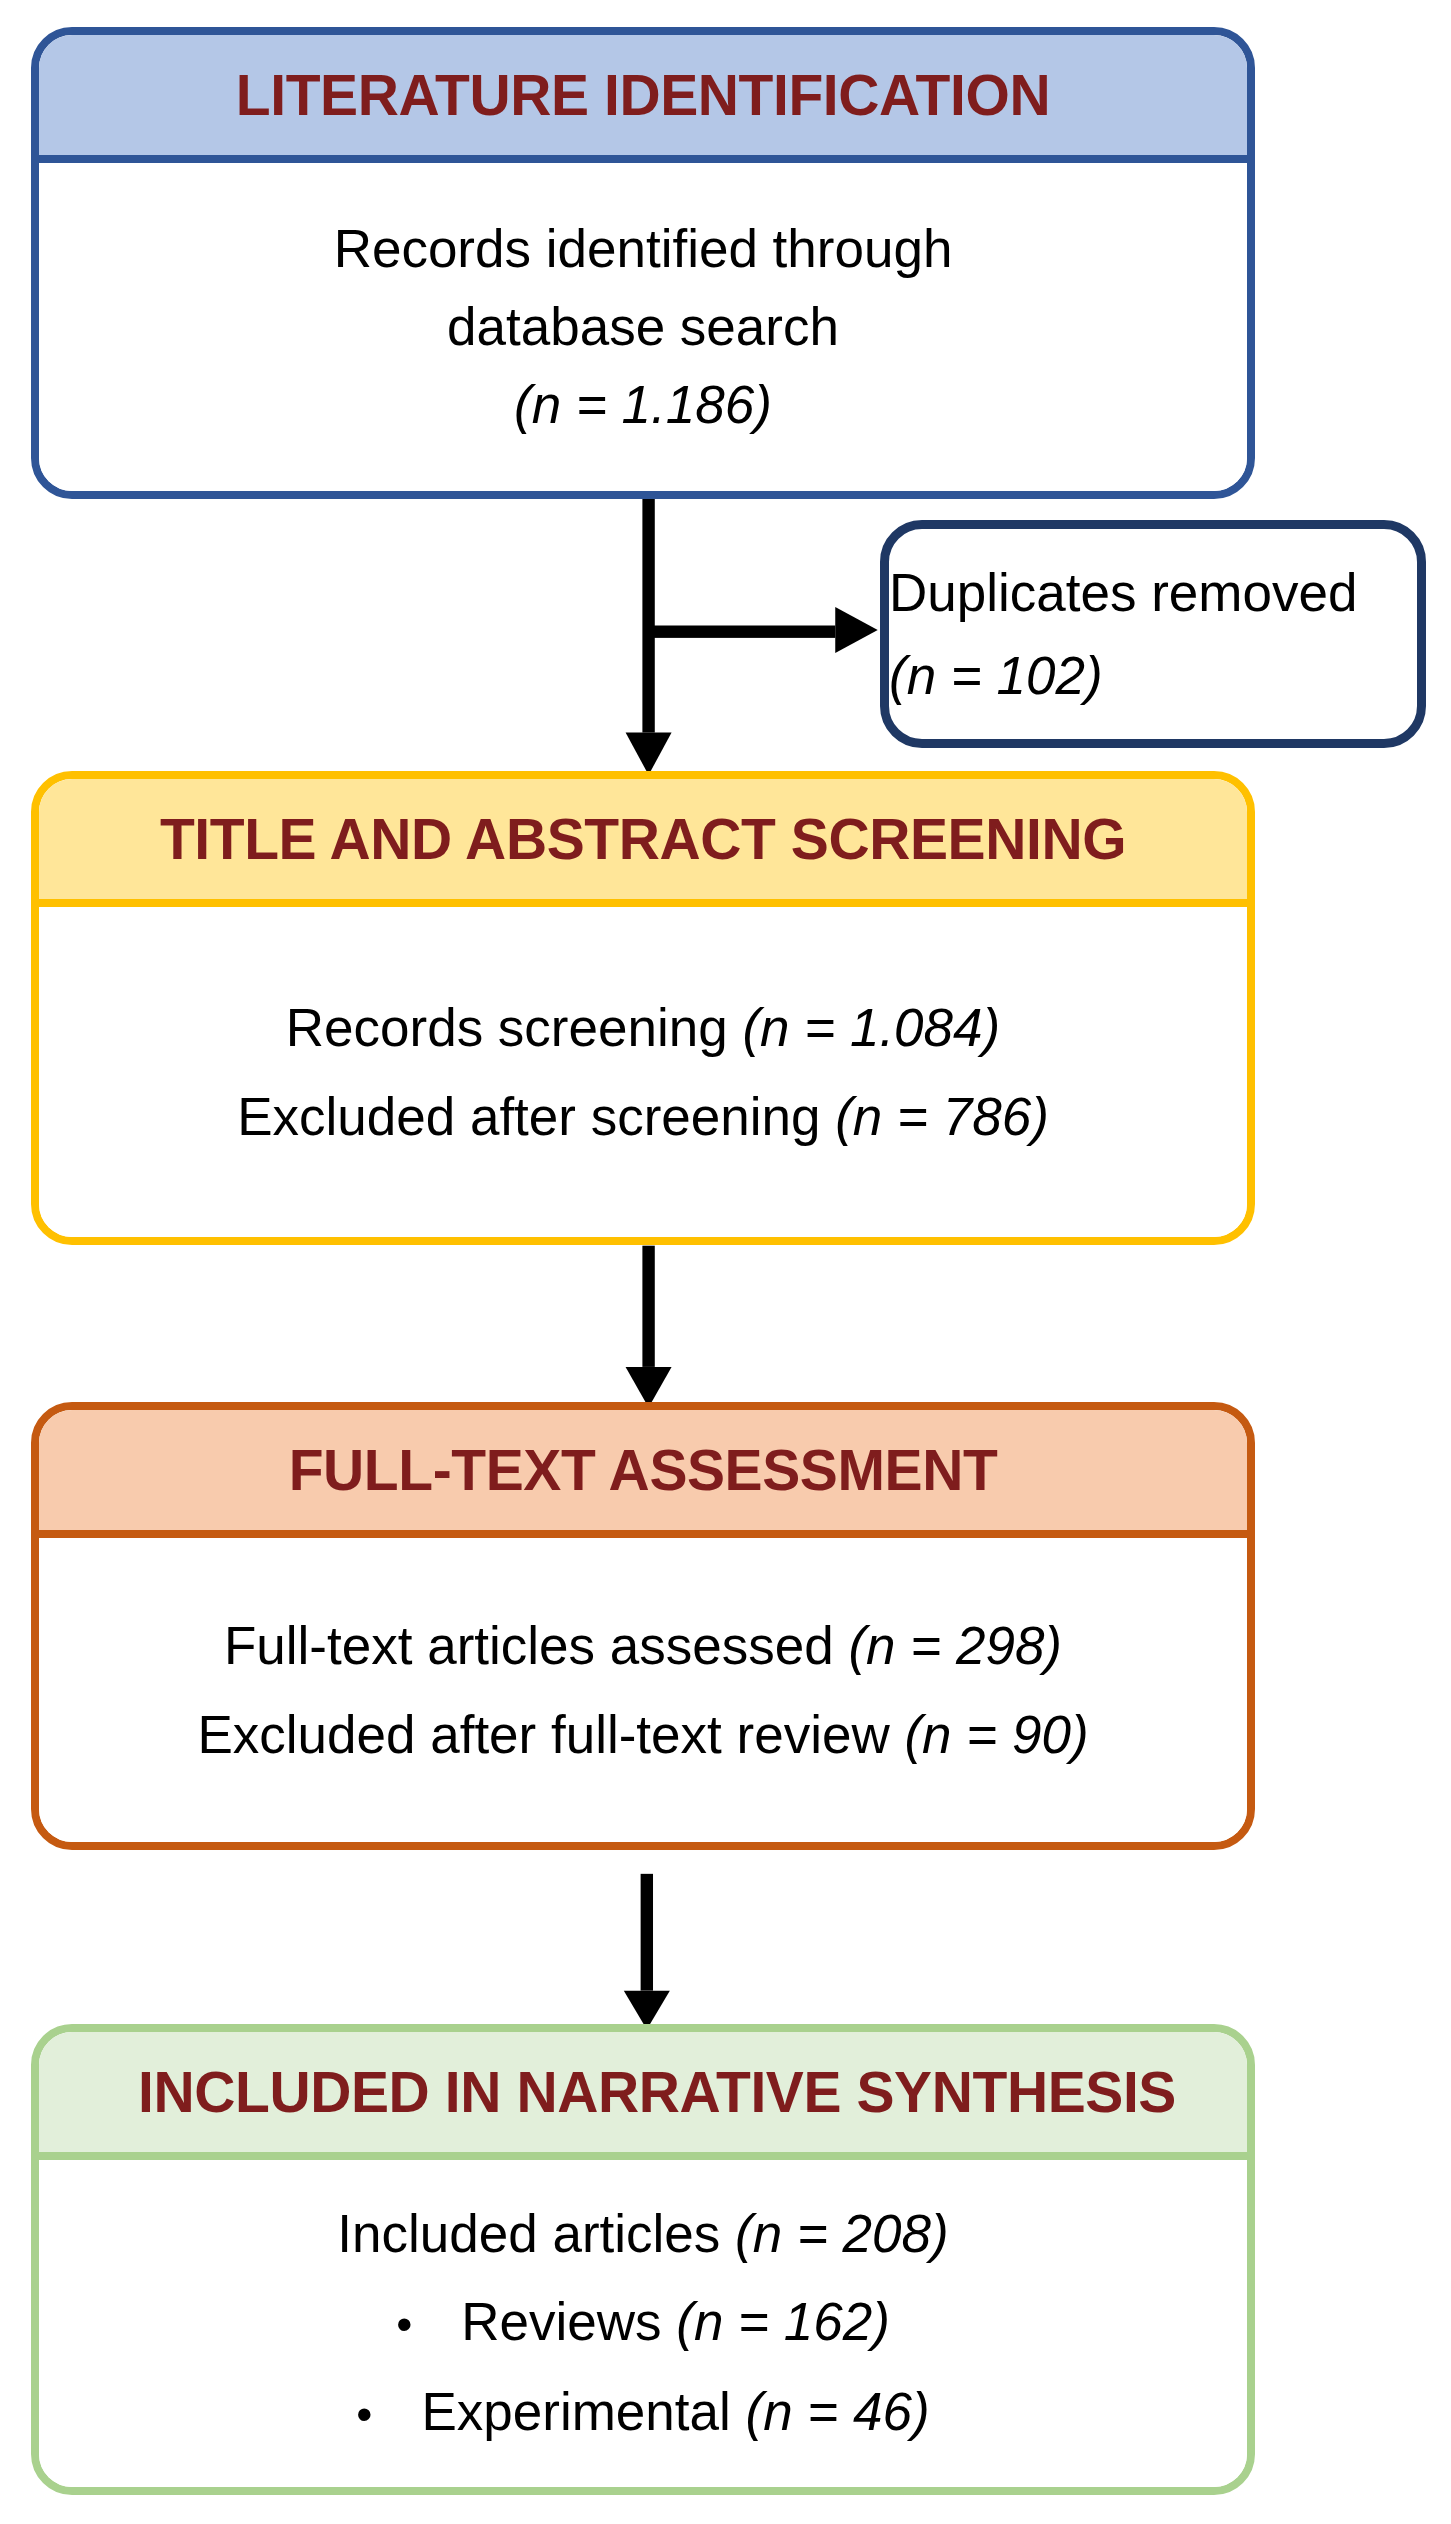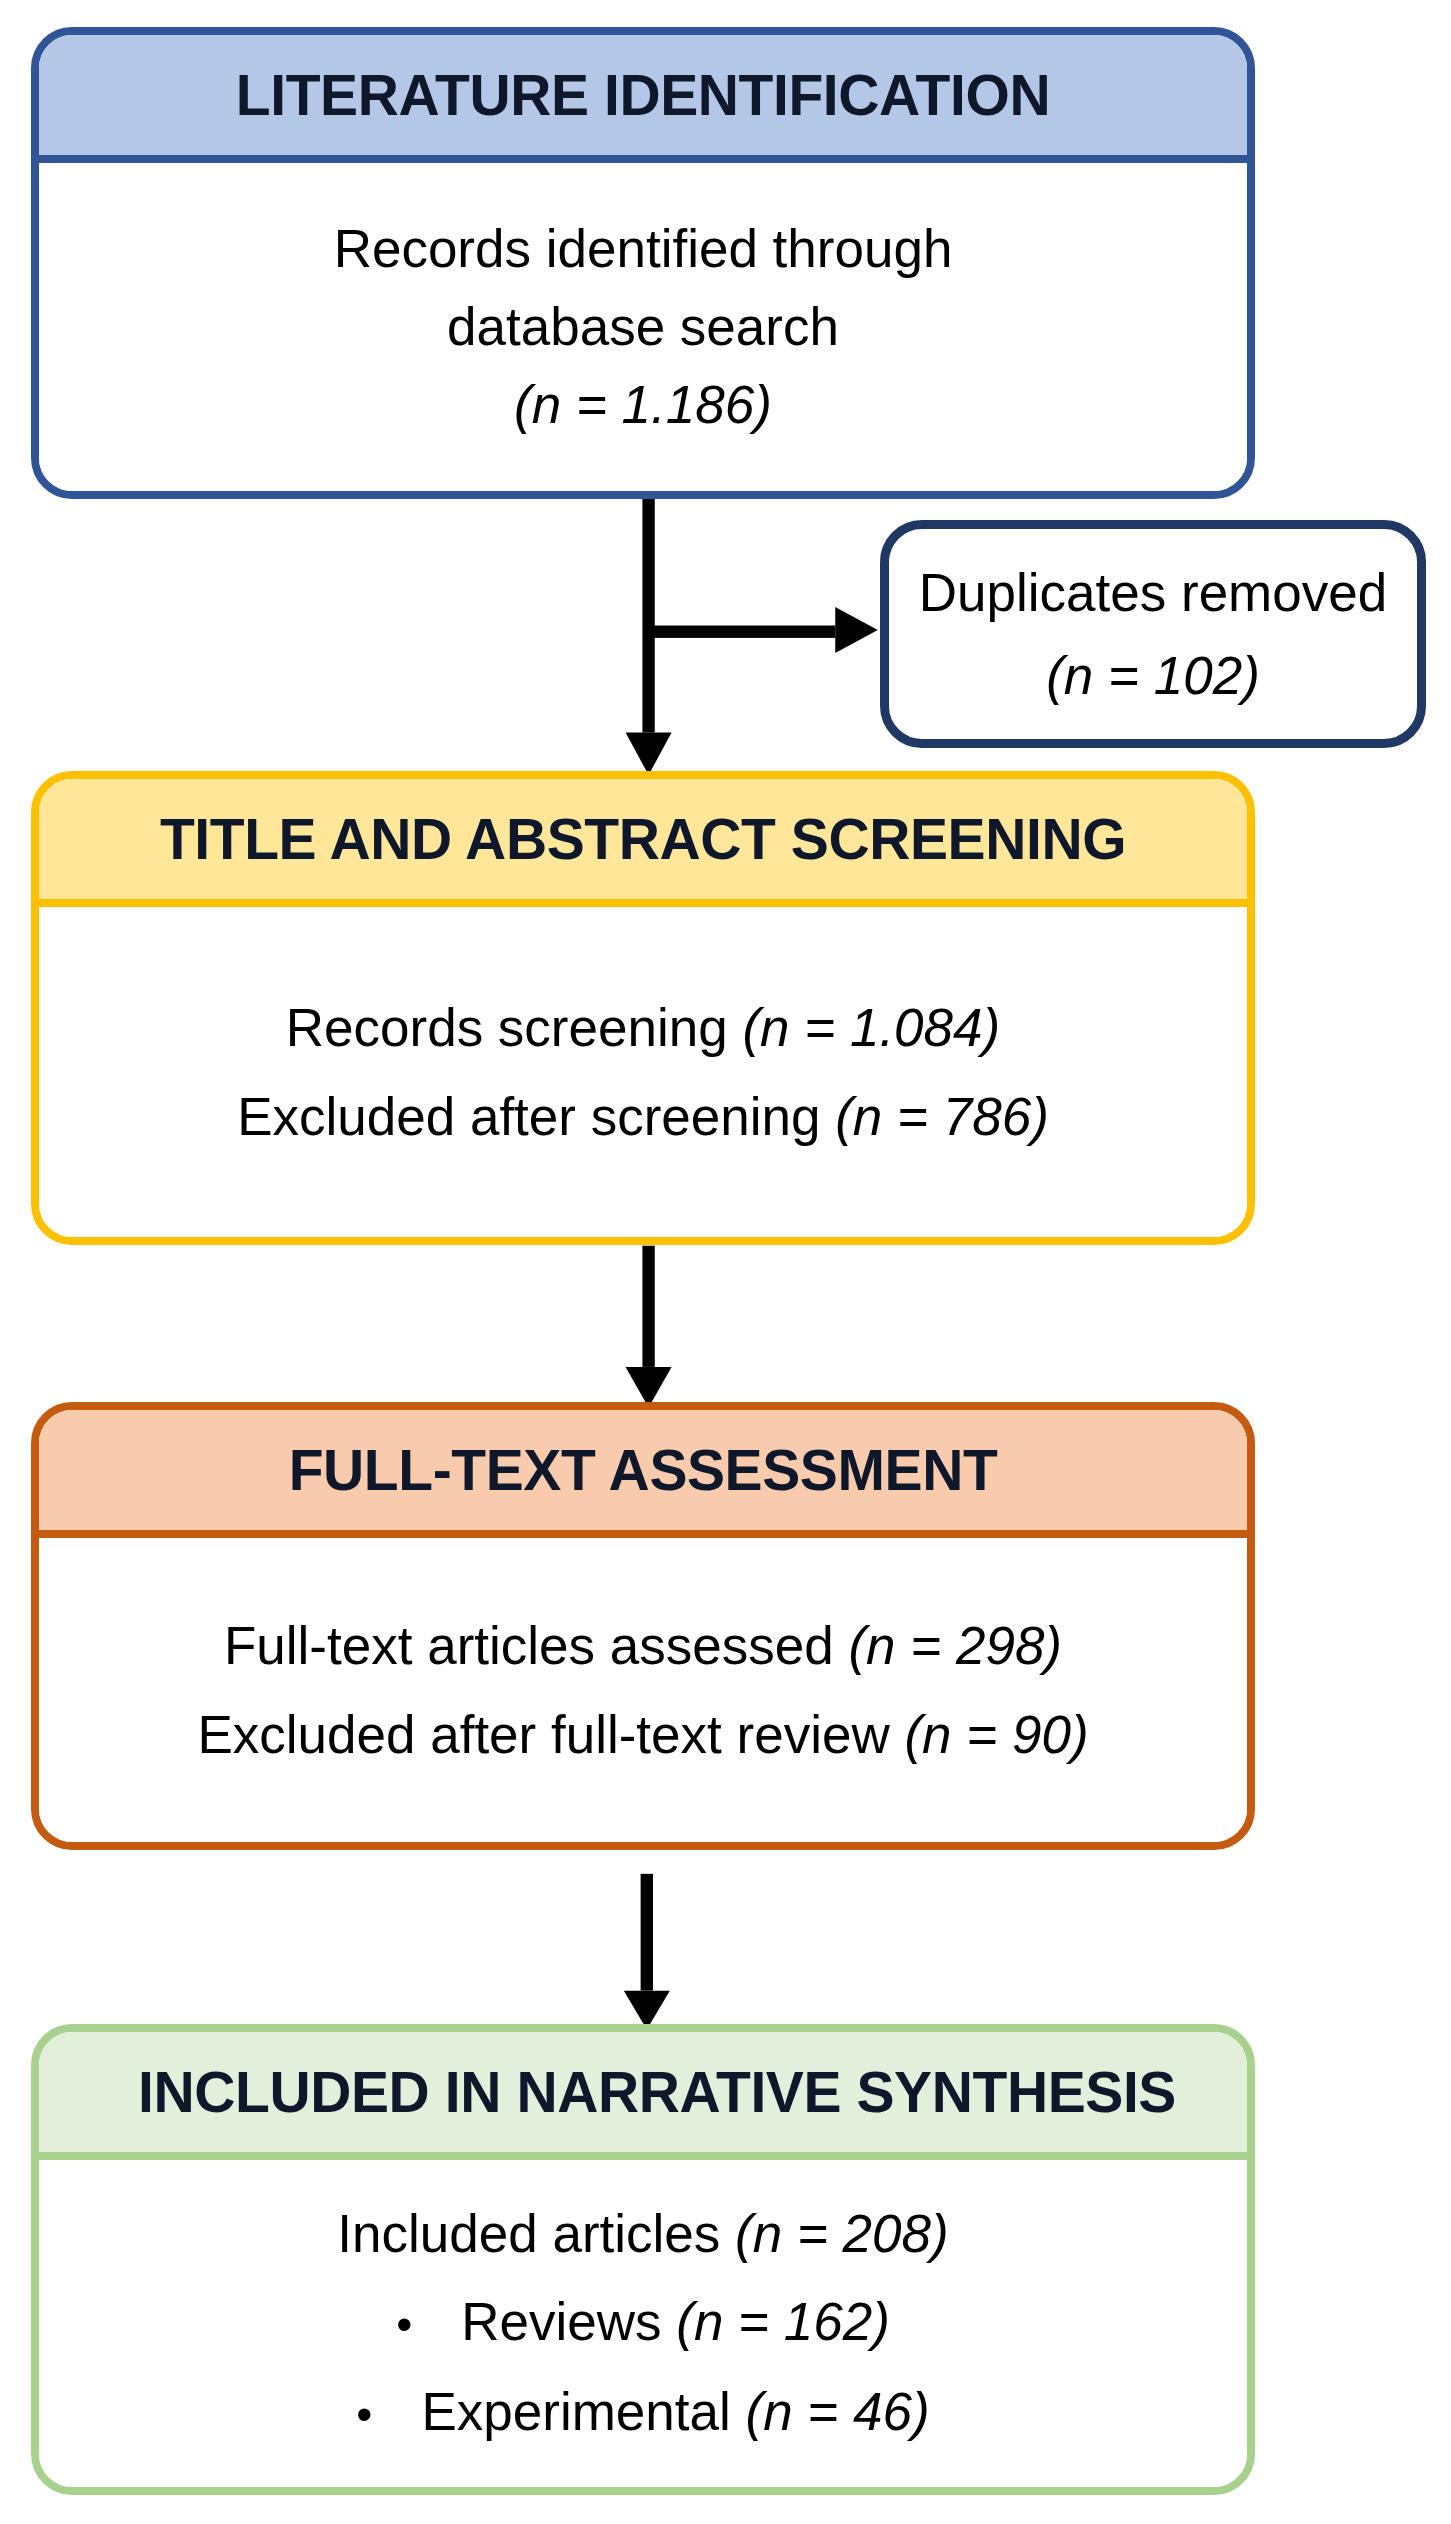--- a/index.html
+++ b/index.html
@@ -36,21 +36,21 @@
   .stage-header {
     flex: 0 0 128px;
     display: flex;
     align-items: center;
     justify-content: center;
     border-bottom: 8px solid #000;
   }
   .stage-title {
     font-size: 57px;
     font-weight: 700;
-    color: #0f172a;
+    color: #7f1d1d;
     letter-spacing: -0.4px;
     white-space: nowrap;
   }
   .stage-body {
     flex: 1 1 auto;
     background: #ffffff;
     display: flex;
     flex-direction: column;
     align-items: center;
     justify-content: center;
@@ -88,21 +88,21 @@
     position: absolute;
     left: 880px;
     top: 520px;
     width: 546px;
     height: 228px;
     background: #ffffff;
     border: 9.7px solid #1F3864;
     border-radius: 42px;
     display: flex;
     flex-direction: column;
-    align-items: center;
+    align-items: flex-start;
     justify-content: center;
   }
   .side-box .line { line-height: 83px; }
 </style>
 </head>
 <body>
 
 <div class="canvas">
 
   <svg class="connectors" width="1452" height="2525" viewBox="0 0 1641 2854" xmlns="http://www.w3.org/2000/svg">

